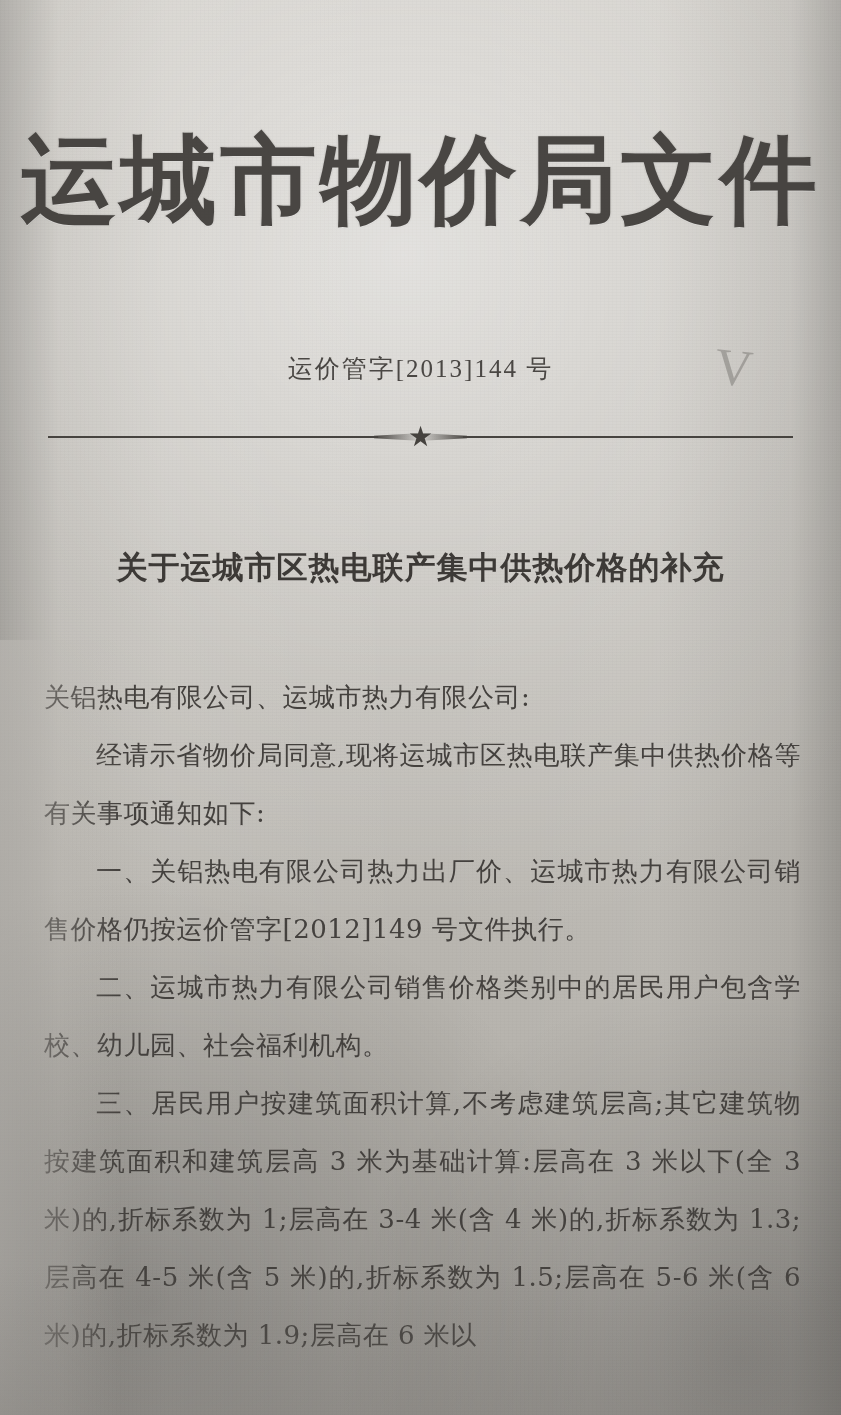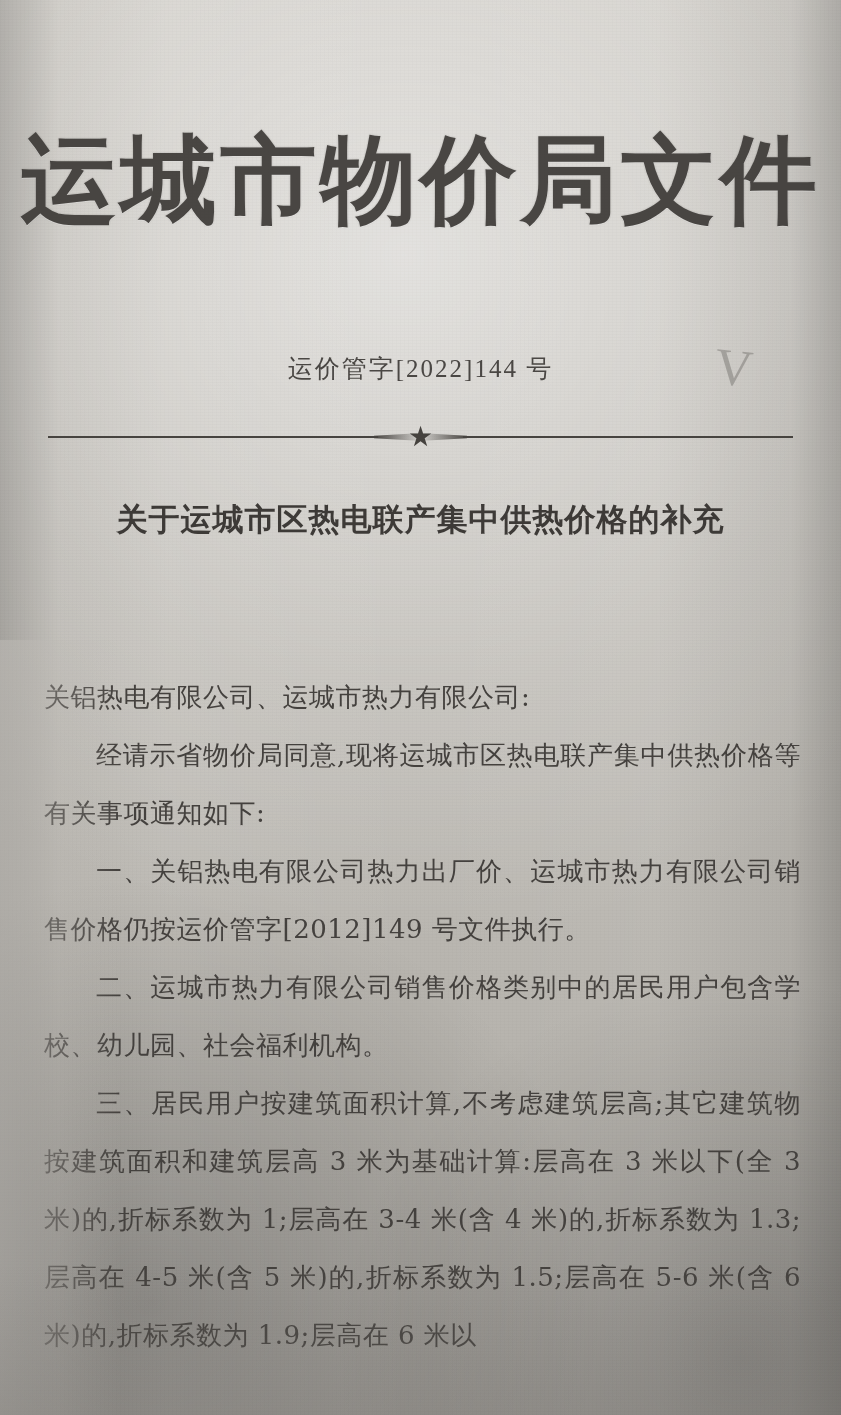--- a/index.html
+++ b/index.html
@@ -118,21 +118,21 @@
     left: 50%;
     top: 0;
     transform: translateX(-50%);
     color: #45423e;
     font-size: 28px;
     line-height: 24px;
   }
   
   #title {
     position: absolute;
-    top: 496px;
+    top: 544px;
     left: 56px;
     right: 56px;
     text-align: center;
     font-family: "DejaVu Serif", serif;
     font-weight: 700;
     font-size: 31px;
     line-height: 46px;
     letter-spacing: 1px;
     color: #3d3a37;
   }
@@ -179,21 +179,21 @@
 <body>
 
 <div id="page">
   <div id="paper"></div>
   <div id="grain"></div>
 
   <div class="content">
 
     <div id="masthead">运城市物价局文件</div>
 
-    <div id="docnum">运价管字[2022]144 号</div>
+    <div id="docnum">运价管字[2013]144 号</div>
 
     <div id="pencil-mark">V</div>
 
     <div id="rule">
       <div class="bar left"></div>
       <div class="taperL"></div>
       <div class="star">★</div>
       <div class="taperR"></div>
       <div class="bar right"></div>
     </div>

